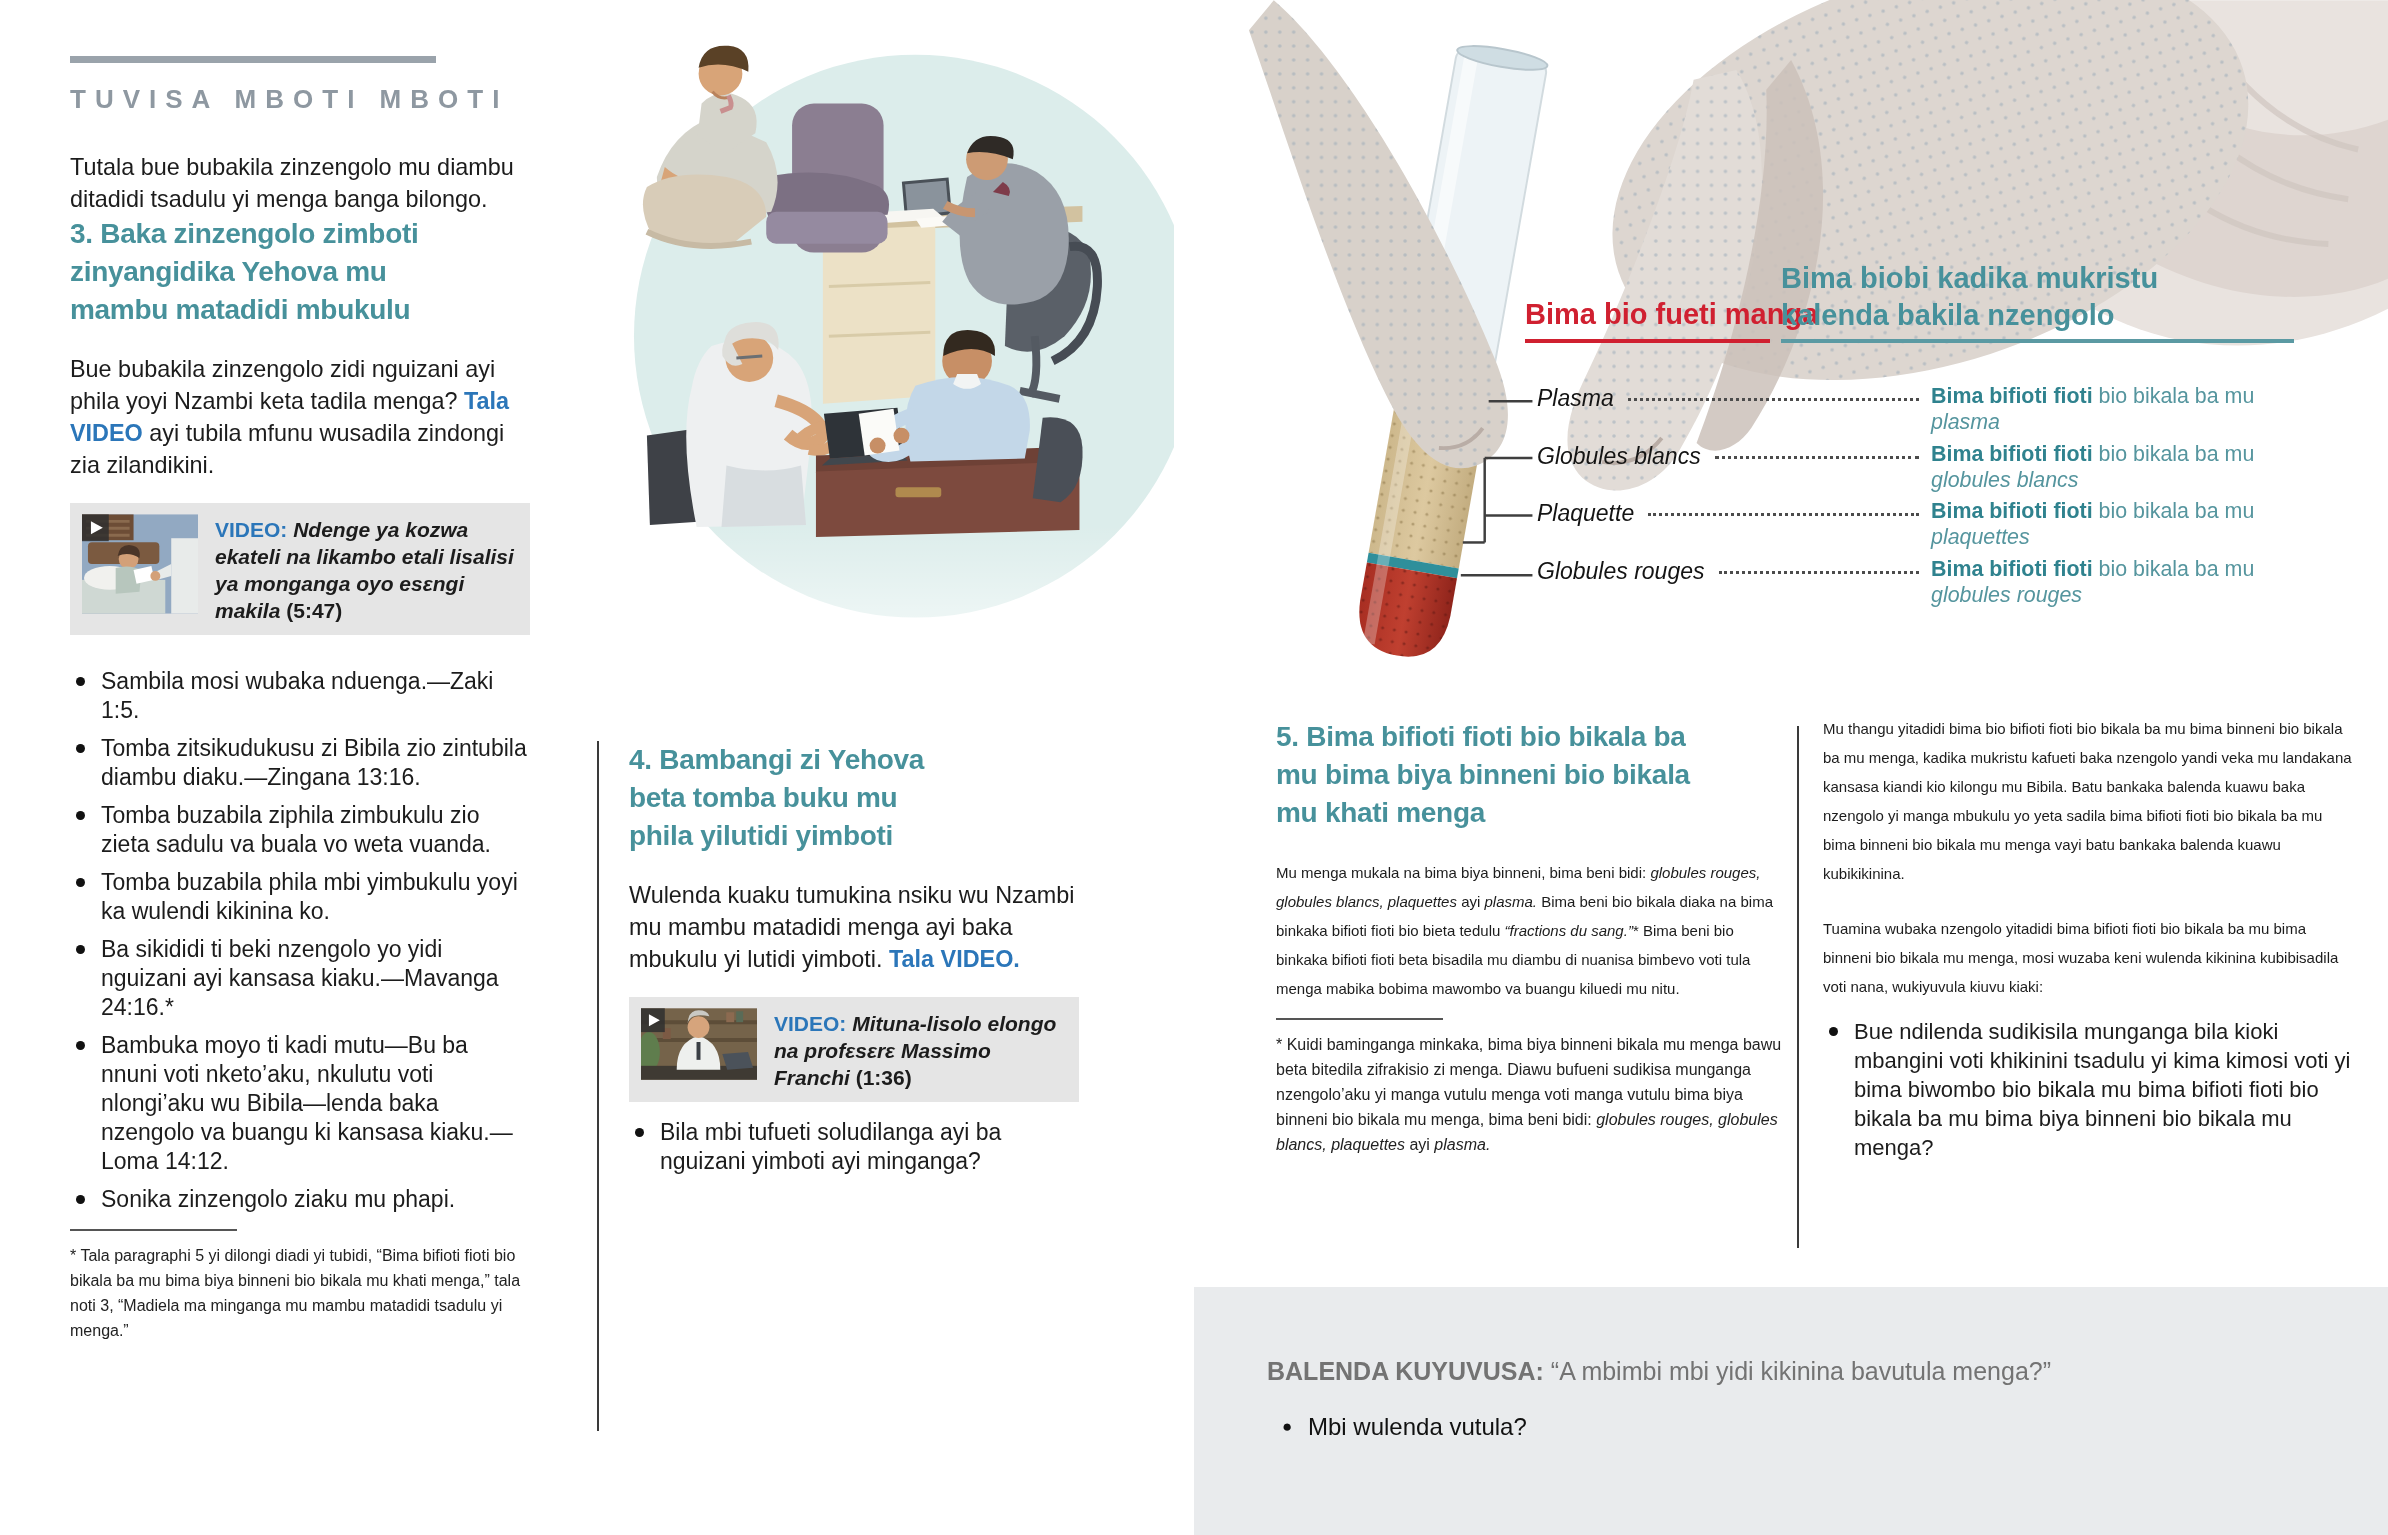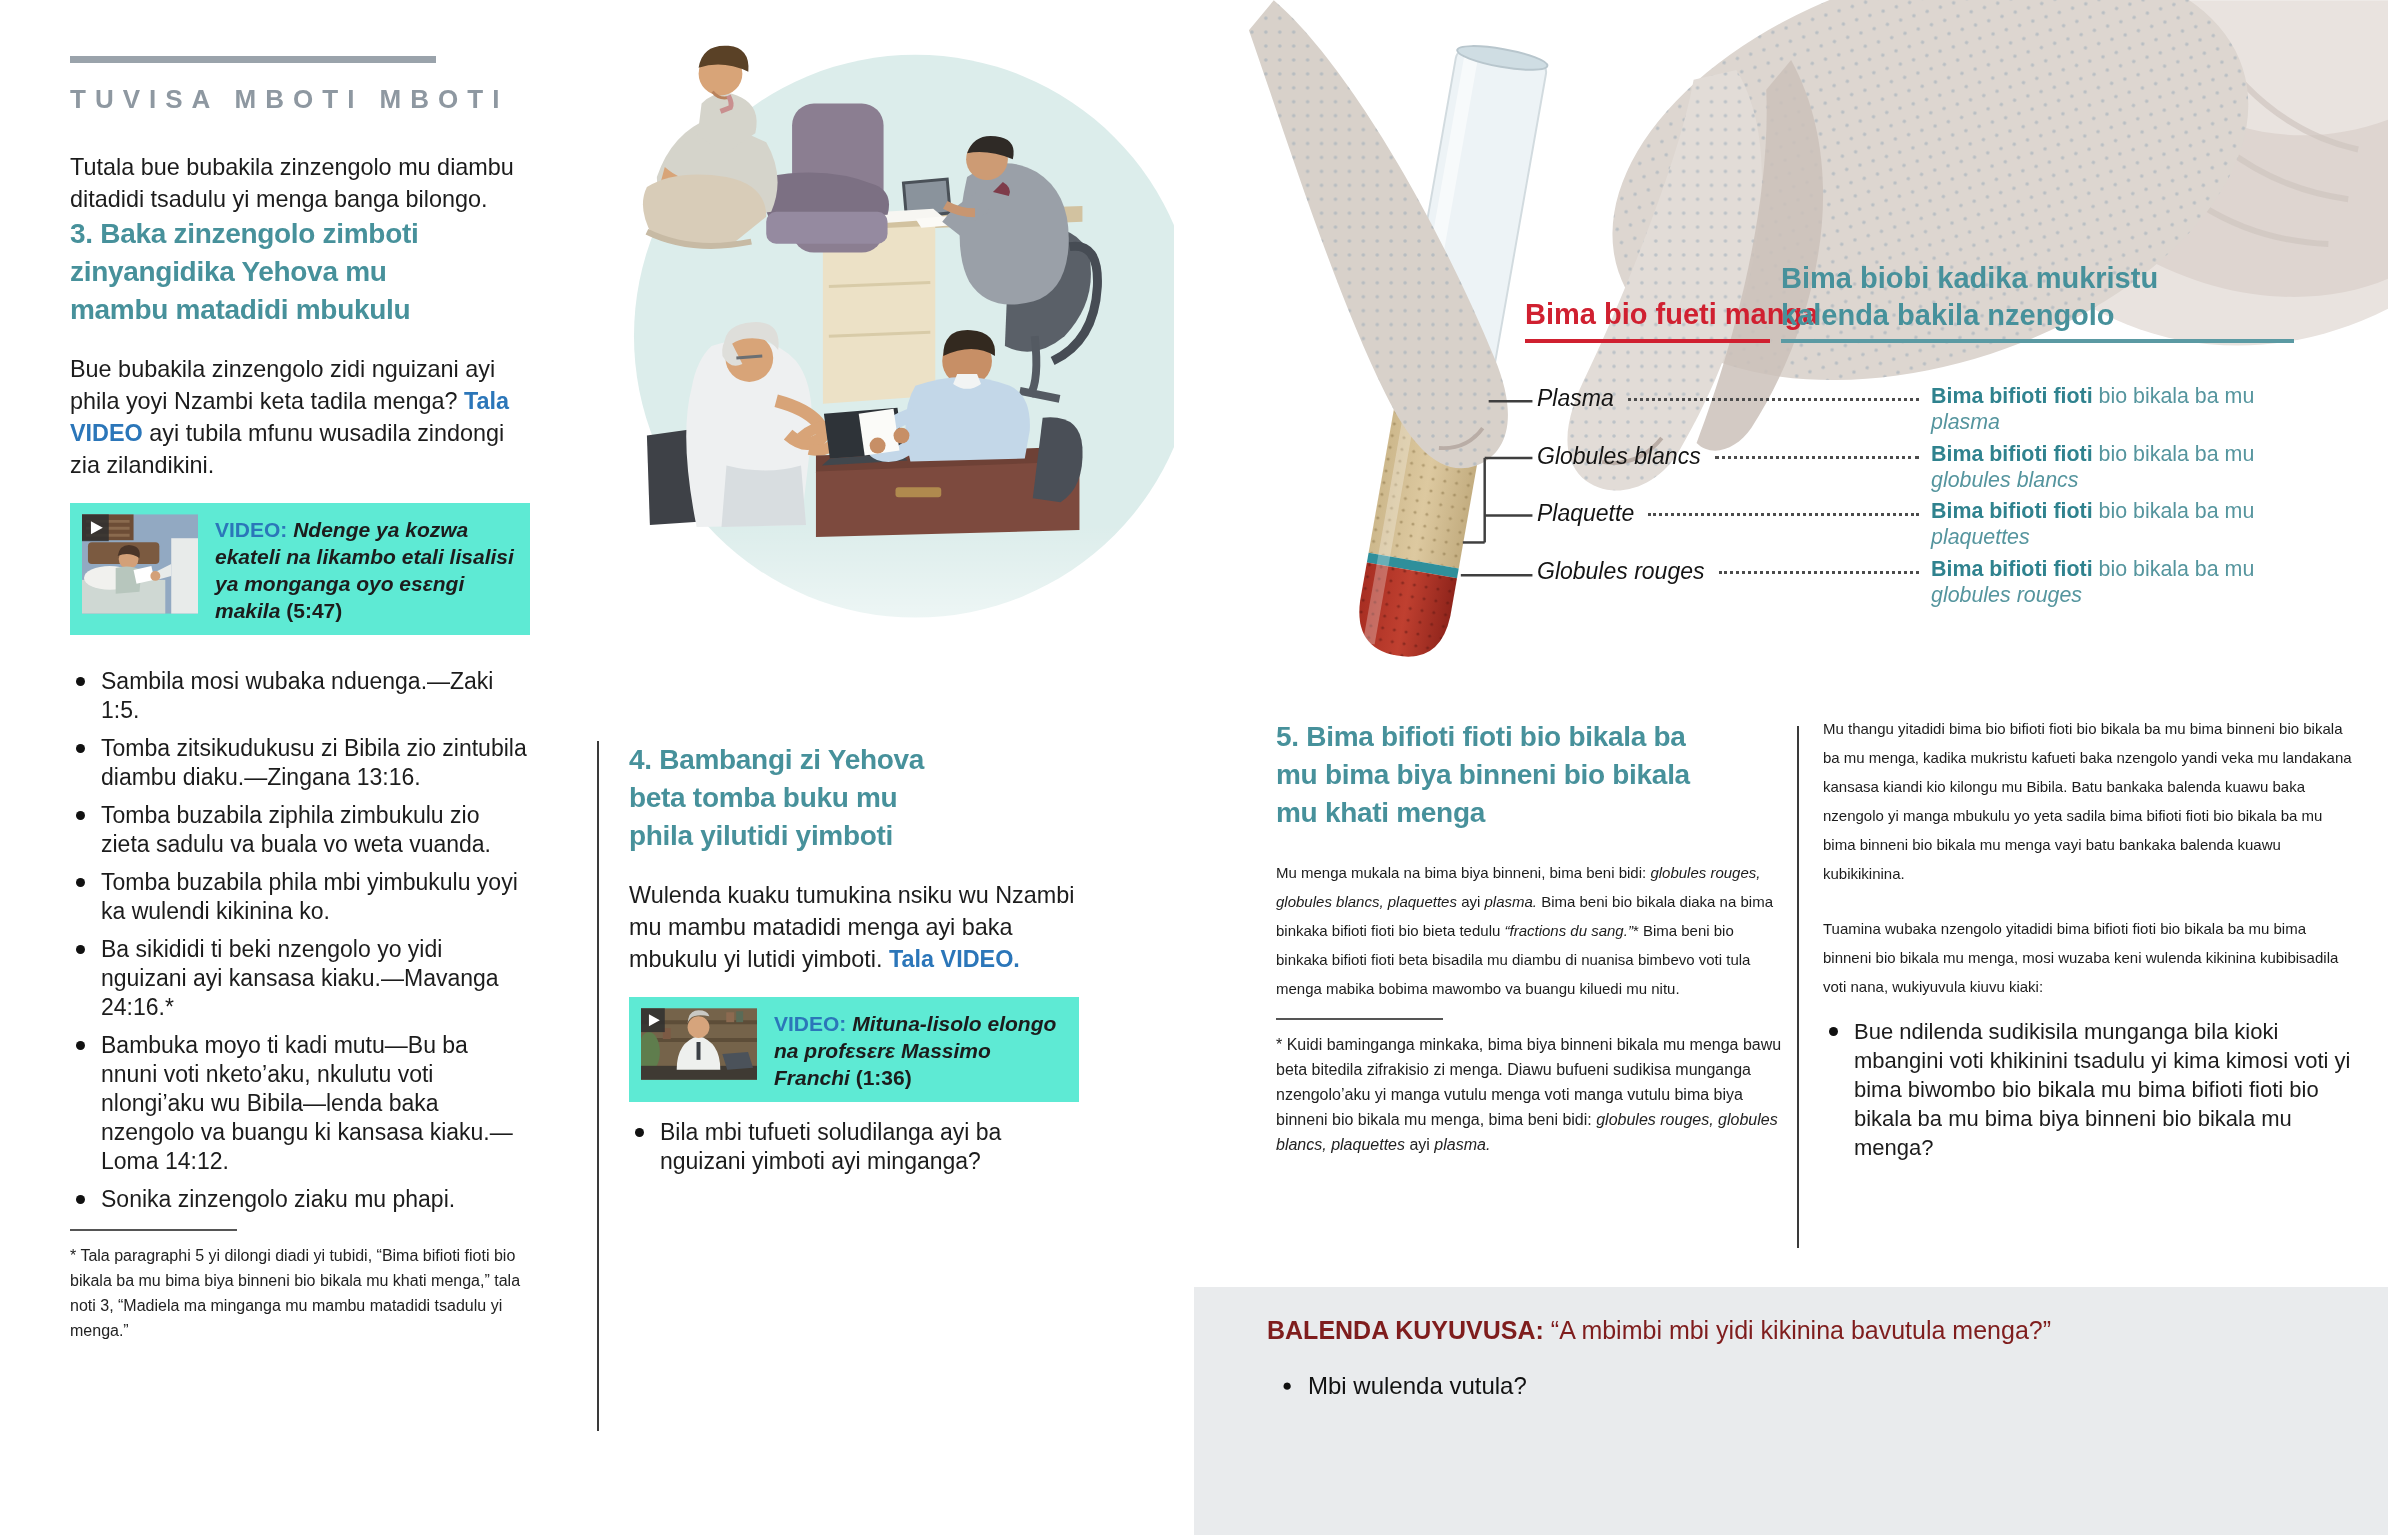--- a/index.html
+++ b/index.html
@@ -22,21 +22,21 @@
   .col4{left:1823px;top:714px;width:532px;}
   .kicker-bar{width:366px;height:7px;background:#9aa3ab;margin-bottom:21px;}
   .kicker{font-size:26px;font-weight:700;letter-spacing:9px;color:#8e98a1;}
   .intro{font-size:23.4px;line-height:32px;margin:36px 0 0 0;}
   h2.h{color:#47919b;font-size:28px;line-height:38px;font-weight:700;margin:0;
        white-space:pre-line;letter-spacing:-0.3px;}
   .mt-h3{margin-top:186px;}
   .body-p{font-size:23.4px;line-height:32px;margin:24px 0 0 0;}
   .body-p3{font-size:15px;line-height:29px;margin:26px 0 0 0;}
   
-  .videobox{background:#5eead4;margin-top:22px;padding:11px 12px;display:flex;align-items:flex-start;cursor:pointer;}
+  .videobox{background:#e5e5e5;margin-top:22px;padding:11px 12px;display:flex;align-items:flex-start;cursor:pointer;}
   .vthumb{flex:0 0 auto;margin-right:17px;position:relative;display:block;}
   .vcap{font-size:21px;line-height:27px;padding-top:2px;}
   
   ul.bullets{list-style:none;margin:32px 0 0 0;padding:0;font-size:23px;line-height:29px;}
   ul.bullets li{position:relative;padding-left:31px;margin-bottom:9px;}
   ul.bullets li::before{content:"";position:absolute;left:6px;top:10px;width:9px;height:9px;border-radius:50%;background:#111;}
   .fn-rule{width:167px;height:2px;background:#555;margin:15px 0 12px 0;}
   .fn{font-size:16px;line-height:25px;margin:0;color:#222;}
   .tanga{font-size:23.4px;line-height:31px;margin:32px 0 0 0;}
   ul.bullets2{margin-top:16px;}
@@ -46,21 +46,21 @@
   .dg-red-h{left:1525px;top:298px;font-size:29px;font-weight:700;color:#d02030;}
   .dg-red-u{left:1525px;top:339px;width:245px;height:4px;background:#d02030;}
   .dg-teal-h{left:1781px;top:260px;font-size:29px;line-height:37px;font-weight:700;color:#47919b;white-space:pre-line;}
   .dg-teal-u{left:1781px;top:339px;width:513px;height:4px;background:#5b9aa3;}
   .dg-row{position:absolute;left:1537px;width:774px;display:flex;align-items:flex-start;}
   .dg-label{font-style:italic;font-size:23px;color:#141414;white-space:nowrap;padding-top:2px;}
   .dg-dots{flex:1;border-bottom:3px dotted #4c4c4c;height:15px;margin:0 12px 0 14px;}
   .dg-desc{flex:0 0 380px;font-size:21.4px;line-height:26px;color:#55959e;}
   
   .panel{left:1194px;top:1287px;width:1194px;height:249px;background:#e9ebed;}
-  .review{margin:27px 0 0 73px;font-size:25px;line-height:32px;color:#7f1d1d;}
+  .review{margin:68px 0 0 73px;font-size:25px;line-height:32px;color:#737373;}
   .rb{display:flex;margin:26px 0 0 88px;font-size:24px;color:#111;}
   .rb .dot{width:26px;flex:0 0 auto;font-size:17px;line-height:28px;}
   
   .illo{position:absolute;}
 </style>
 </head>
 <body>
 
 <div class="page">
 

